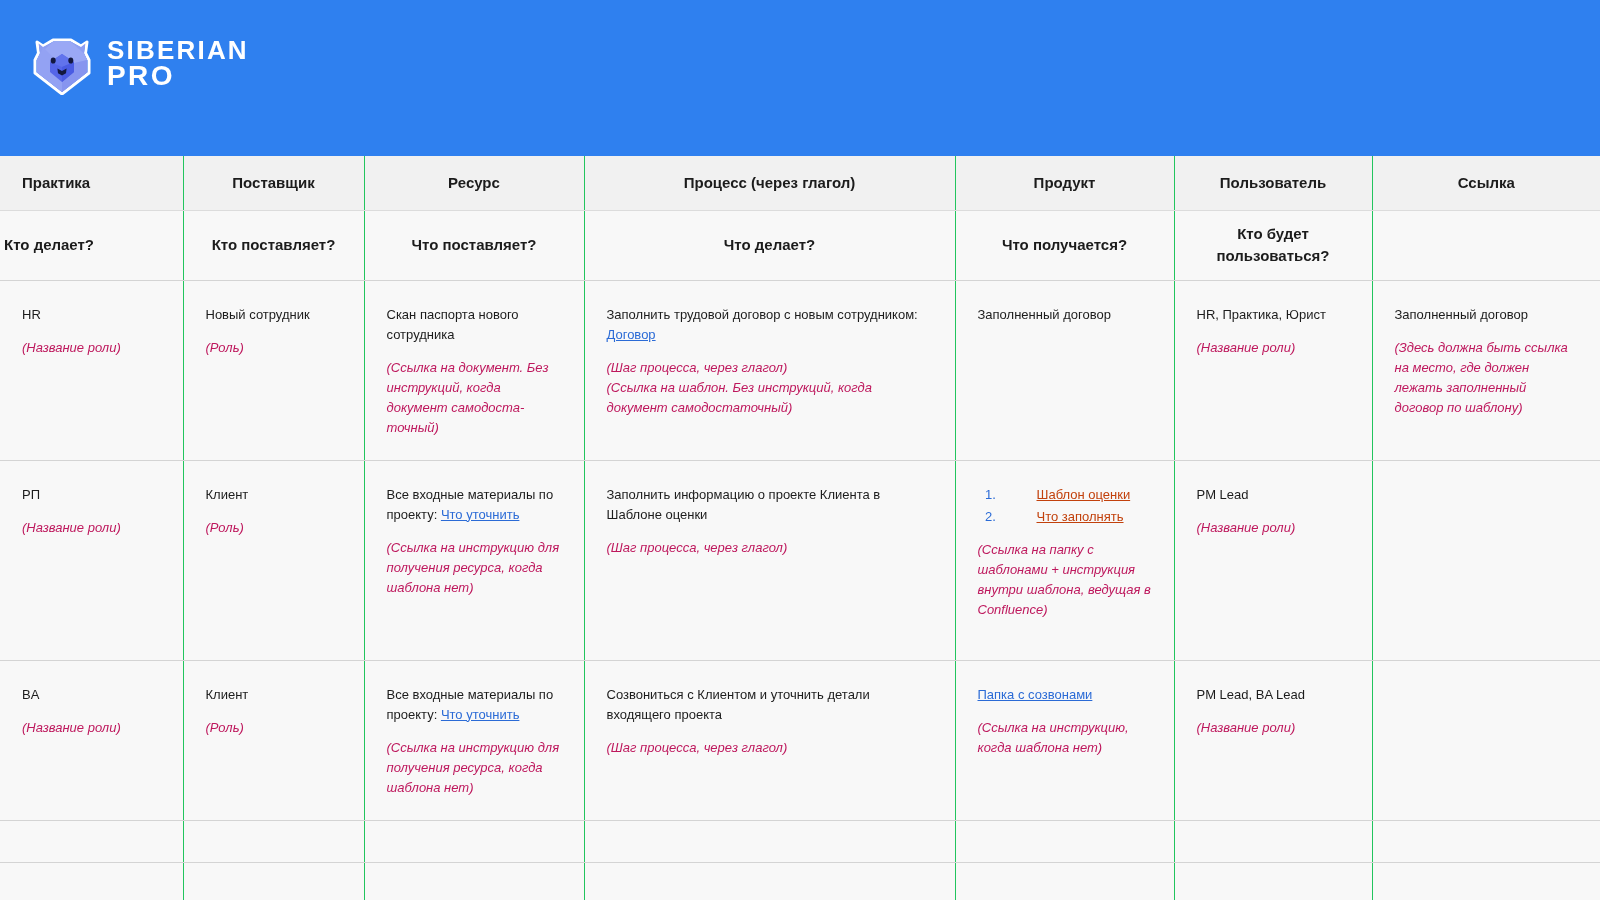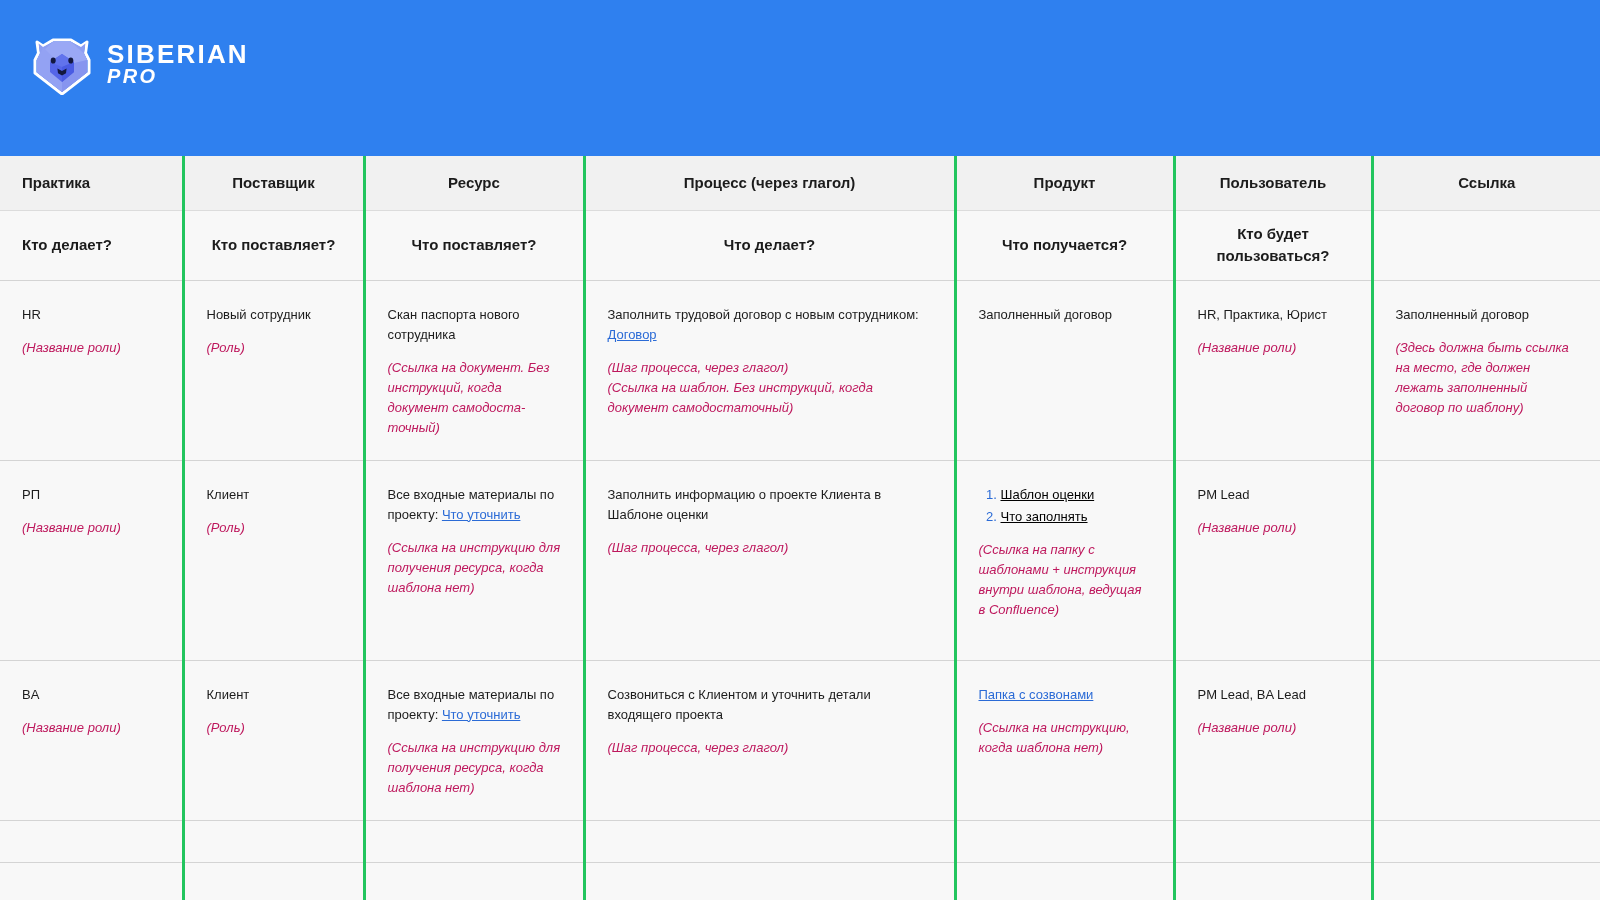--- a/index.html
+++ b/index.html
@@ -26,38 +26,38 @@
     display: flex; flex-direction: column;
     justify-content: center;
     line-height: 0.92;
   }
   .brand-words span {
     color: #ffffff;
     font-weight: bold;
     font-size: 26px;
     letter-spacing: 2.2px;
   }
-  .brand-words span.second { font-size: 20px; letter-spacing: 2.4px; font-style: italic; }
+  .brand-words span.second { font-size: 28px; letter-spacing: 2.4px; }
 
   
   .grid {
     width: 1600px;
     border-collapse: collapse;
     table-layout: fixed;
   }
   .grid col.c0 { width: 183px; }
   .grid col.c1 { width: 181px; }
   .grid col.c2 { width: 220px; }
   .grid col.c3 { width: 371px; }
   .grid col.c4 { width: 219px; }
   .grid col.c5 { width: 198px; }
   .grid col.c6 { width: 228px; }
 
   .grid th, .grid td {
-    border-right: 3px solid #22c55e;
+    border-right: 1px solid #22c55e;
     border-bottom: 1px solid #d4d4d4;
     vertical-align: top;
     padding: 0;
   }
   .grid tr > *:last-child { border-right: none; }
 
   tr.head-a th {
     background: #f1f1f1;
     height: 54px;
     font-size: 15px;
@@ -74,21 +74,21 @@
     background: #f8f8f8;
     height: 70px;
     font-size: 15px;
     font-weight: bold;
     color: #1c1c1c;
     text-align: center;
     vertical-align: middle;
     padding: 0 14px;
     line-height: 1.45;
   }
-  tr.head-b th.lead { text-align: left; padding-left: 22px; }
+  tr.head-b th.lead { text-align: left; padding-left: 4px; }
 
   tr.data td {
     background: #f8f8f8;
     padding: 24px 22px 18px 22px;
     font-size: 13px;
     color: #1c1c1c;
     line-height: 1.55;
   }
   tr.data.r1 td { height: 180px; }
   tr.data.r2 td { height: 200px; }
@@ -108,21 +108,21 @@
   a.lnk {
     color: #2b6bd6;
     text-decoration: underline;
   }
   ol.numlist {
     margin: 0 0 0 2px;
     padding-left: 20px;
     list-style: decimal;
   }
   ol.numlist li { color: #2b6bd6; margin-bottom: 2px; }
-  ol.numlist li a.lnk { color: #000000; }
+  ol.numlist li a.lnk { color: #c2410c; margin-left: 37px; }
 </style>
 </head>
 <body>
 
 <div class="brand-bar">
   <div class="brand-lockup">
     <svg class="bear-mark" viewBox="0 0 58 62">
       <path d="M10 13 L4 9 L5.5 20 L2 27 L2 40 L29 61 L56 40 L56 27 L52.5 20 L54 9 L48 13 L38 7 L20 7 Z" fill="none" stroke="#ffffff" stroke-width="3" stroke-linejoin="round"></path>
       <path d="M10 14 L5.6 10.4 L7 20.4 L3.8 27 L3.8 39.3 L29 59 L54.2 39.3 L54.2 27 L51 20.4 L52.4 10.4 L48 14 L37.6 8.6 L20.4 8.6 Z" fill="#8e9ef2"></path>
       <path d="M20.4 8.6 L37.6 8.6 L51 20.4 L54.2 27 L29 33 L3.8 27 L7 20.4 Z" fill="#9aa8f5"></path>

